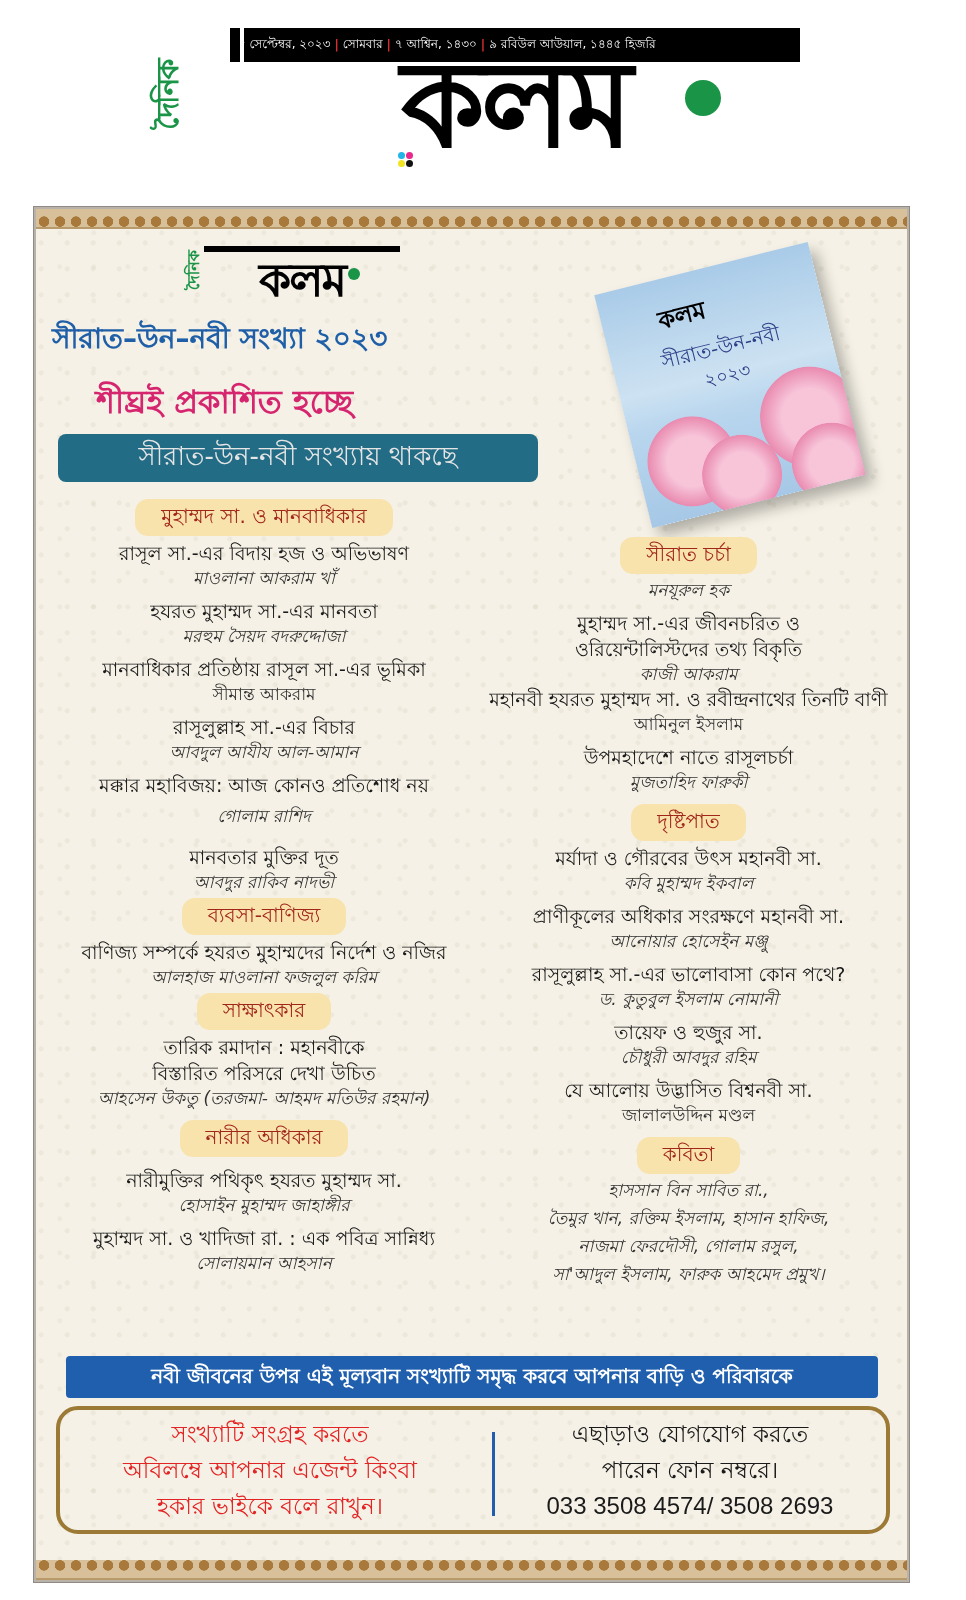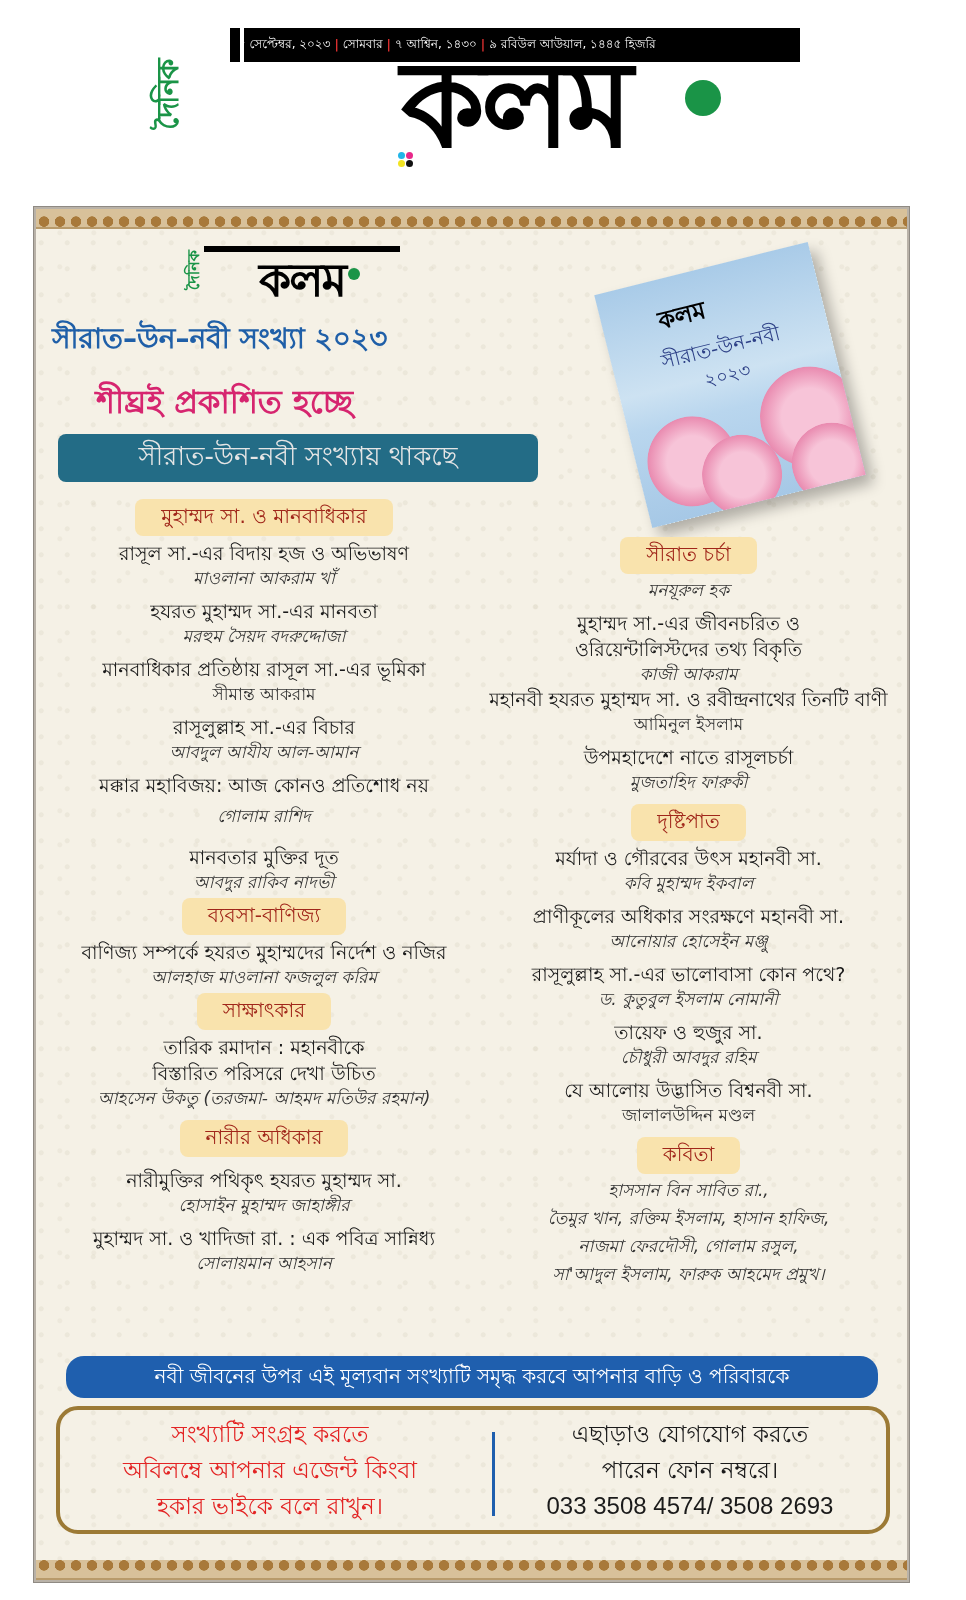--- a/index.html
+++ b/index.html
@@ -56,30 +56,30 @@
   .book .b-logo { position:absolute; left:56px; top:22px; font-size:24px; font-weight:900; color:#000; }
   .book .b-title { position:absolute; left:0; right:0; top:66px; text-align:center; font-size:20px; color:#2c3f86; }
   .book .b-year { position:absolute; left:0; right:0; top:96px; text-align:center; font-size:18px; color:#2c3f86; }
   .book .blossom { position:absolute; border-radius:50%;
                    background:radial-gradient(circle, #f7c4d8 0 40%, #e98bb0 70%, transparent 72%); }
 
   
   .col { position:absolute; text-align:center; }
   .col.left { left:18px; width:420px; top:288px; }
   .col.right { left:440px; width:425px; top:326px; }
-  .sec { display:inline-block; background:#f9e3ad; border-radius:8px; color:#a0261a; font-size:20px;
+  .sec { display:inline-block; background:#f9e3ad; border-radius:13px; color:#a0261a; font-size:20px;
          padding:2px 26px; margin:2px 0 4px 0; }
   .item-title { font-size:19px; color:#1a1a1a; line-height:26px; }
   .item-author { font-size:17px; color:#333; font-style:italic; line-height:24px; margin-bottom:8px; }
   .item-author.upright { font-style:normal; }
   .gap-sm { height:6px; }
 
   
-  .banner { position:absolute; left:30px; top:1147px; width:812px; height:42px; background:#1f5fae; border-radius:18px;
-            color:#fff; font-size:20px; font-weight:normal; display:flex; align-items:center; justify-content:center; }
+  .banner { position:absolute; left:30px; top:1147px; width:812px; height:42px; background:#1f5fae; border-radius:4px;
+            color:#fff; font-size:20px; font-weight:bold; display:flex; align-items:center; justify-content:center; }
   .contact-box { position:absolute; left:20px; top:1197px; width:834px; height:128px; border:4px solid #9c7a35;
                  border-radius:22px; box-sizing:border-box; }
   .contact-left { position:absolute; left:0; top:6px; width:420px; text-align:center; color:#e32424; font-size:23px; line-height:36px; }
   .contact-divider { position:absolute; left:432px; top:22px; width:3px; height:84px; background:#1f5fae; }
   .contact-right { position:absolute; left:440px; top:6px; width:380px; text-align:center; color:#1a1a1a; font-size:23px; line-height:36px; }
   .contact-phone { font-family:"Liberation Sans", sans-serif; font-weight:normal; font-size:24px; }
 </style>
 </head>
 <body>
 

